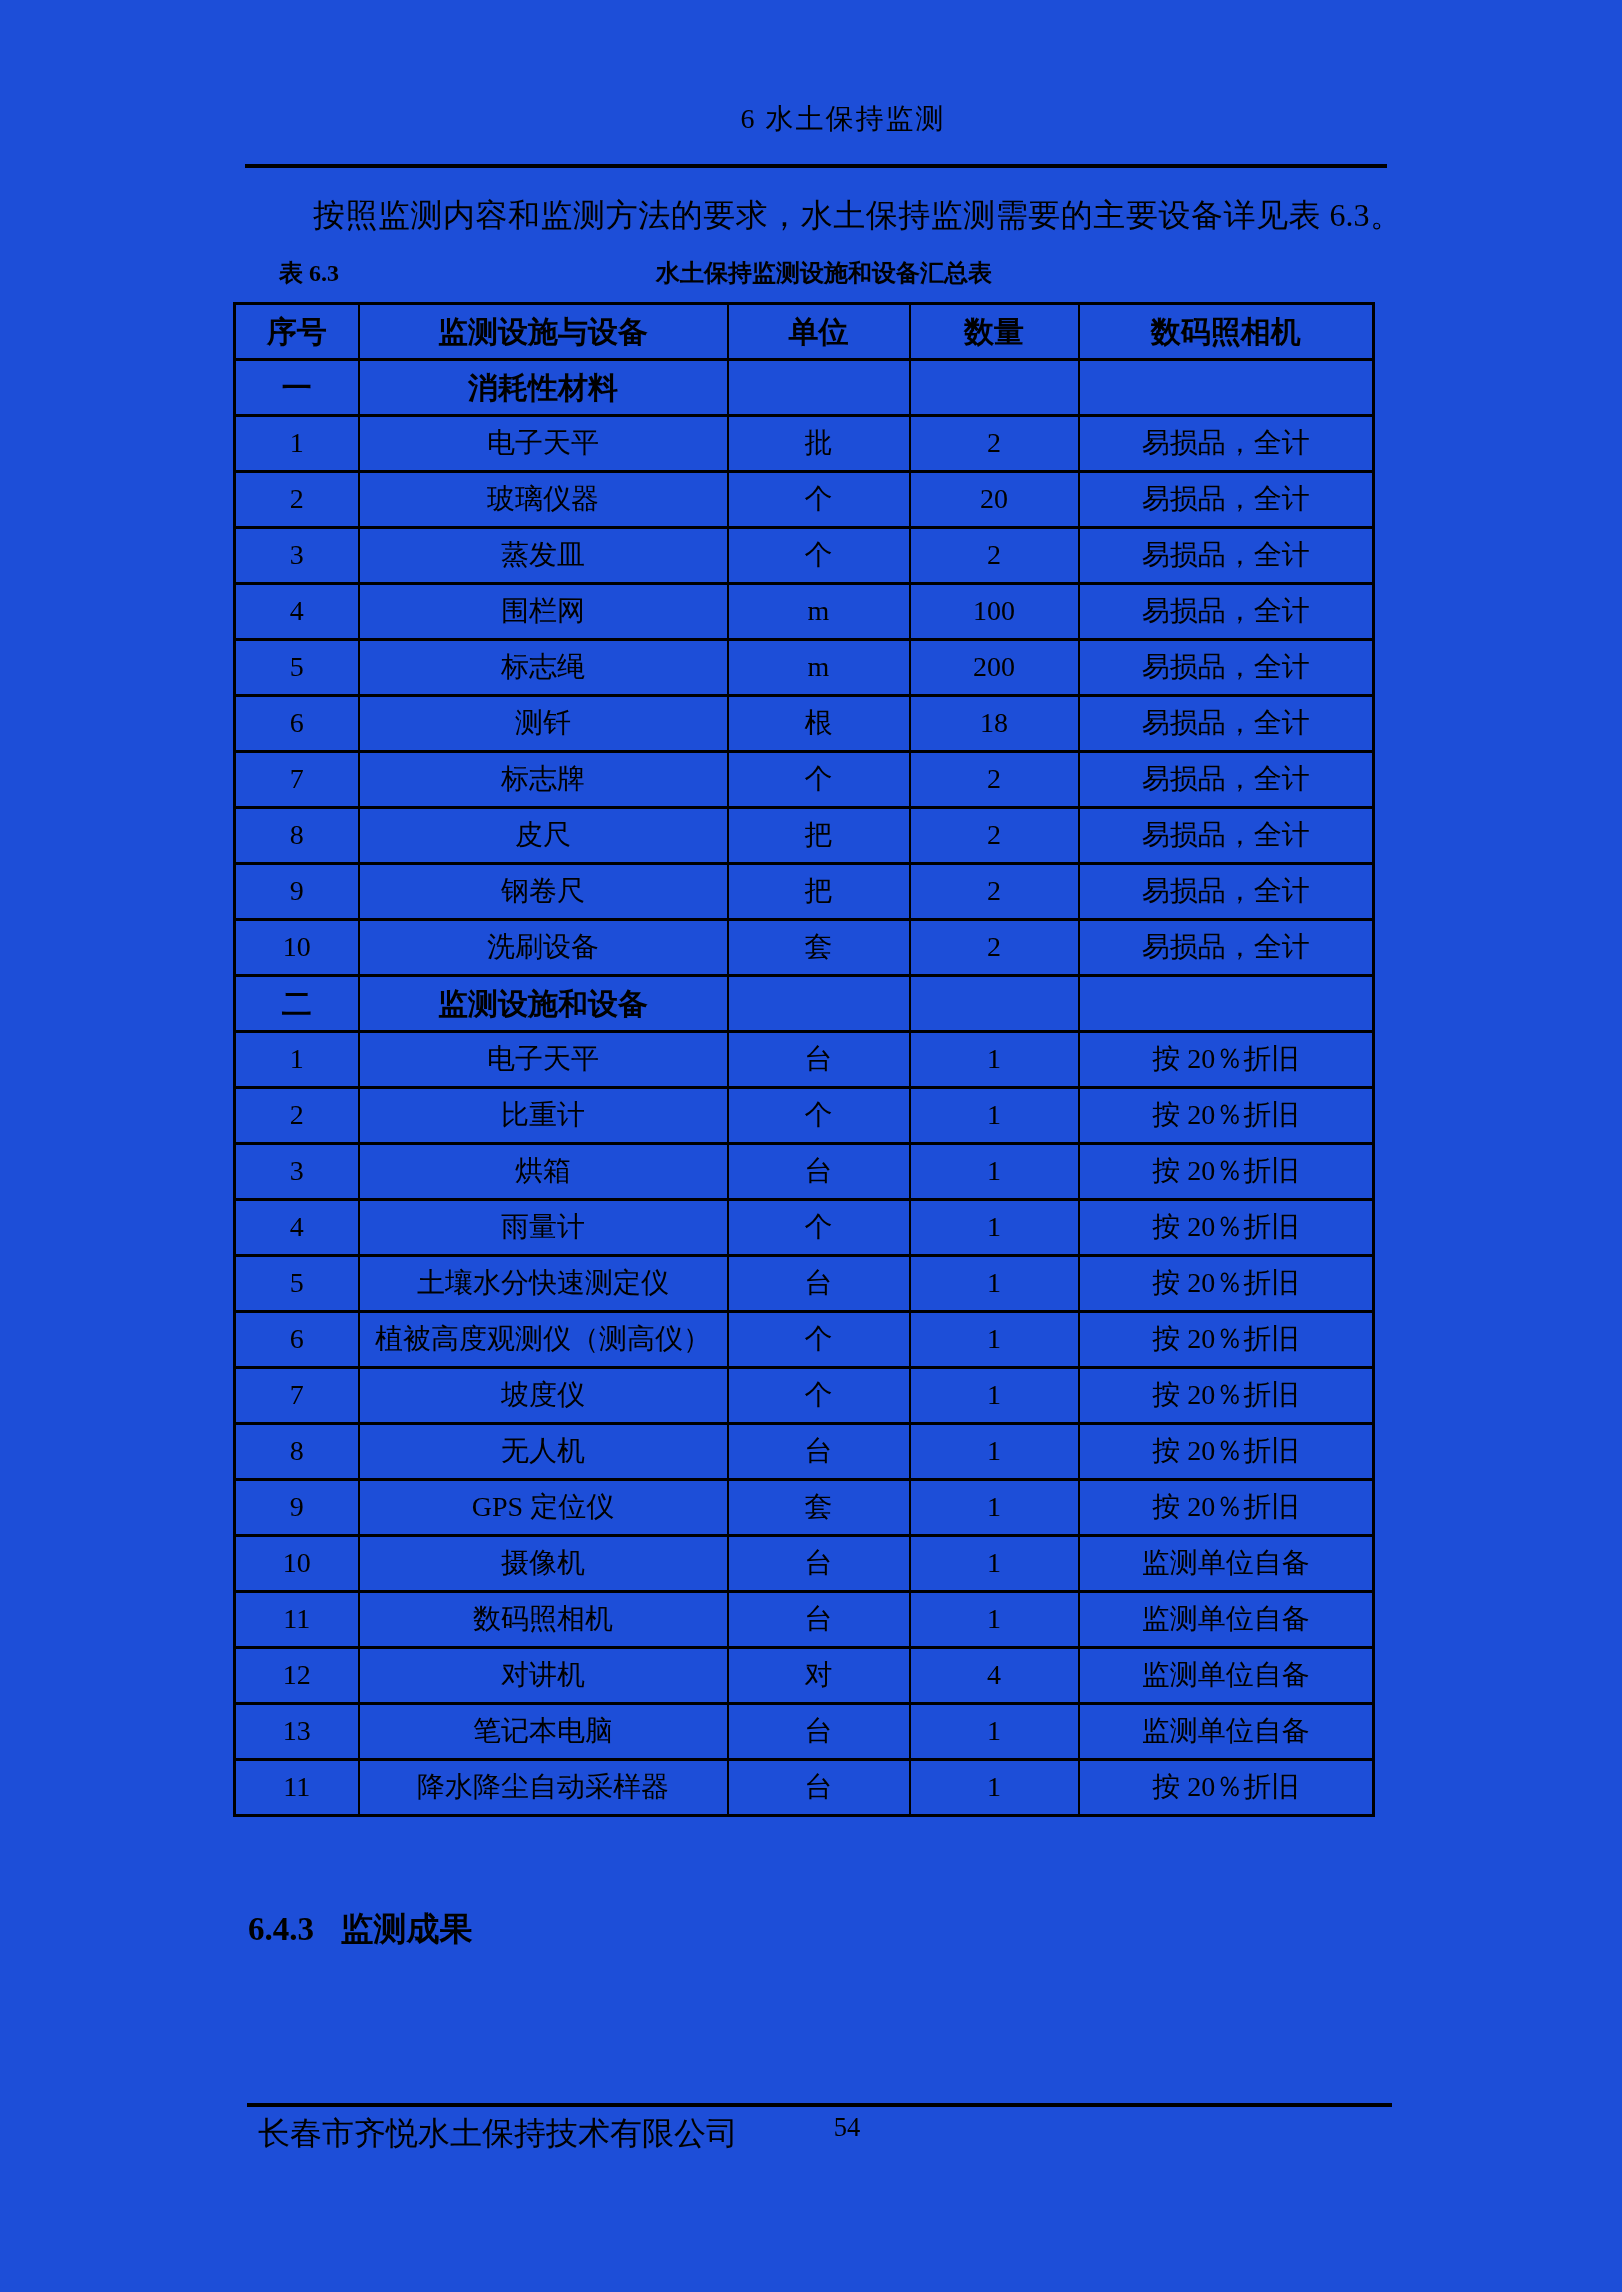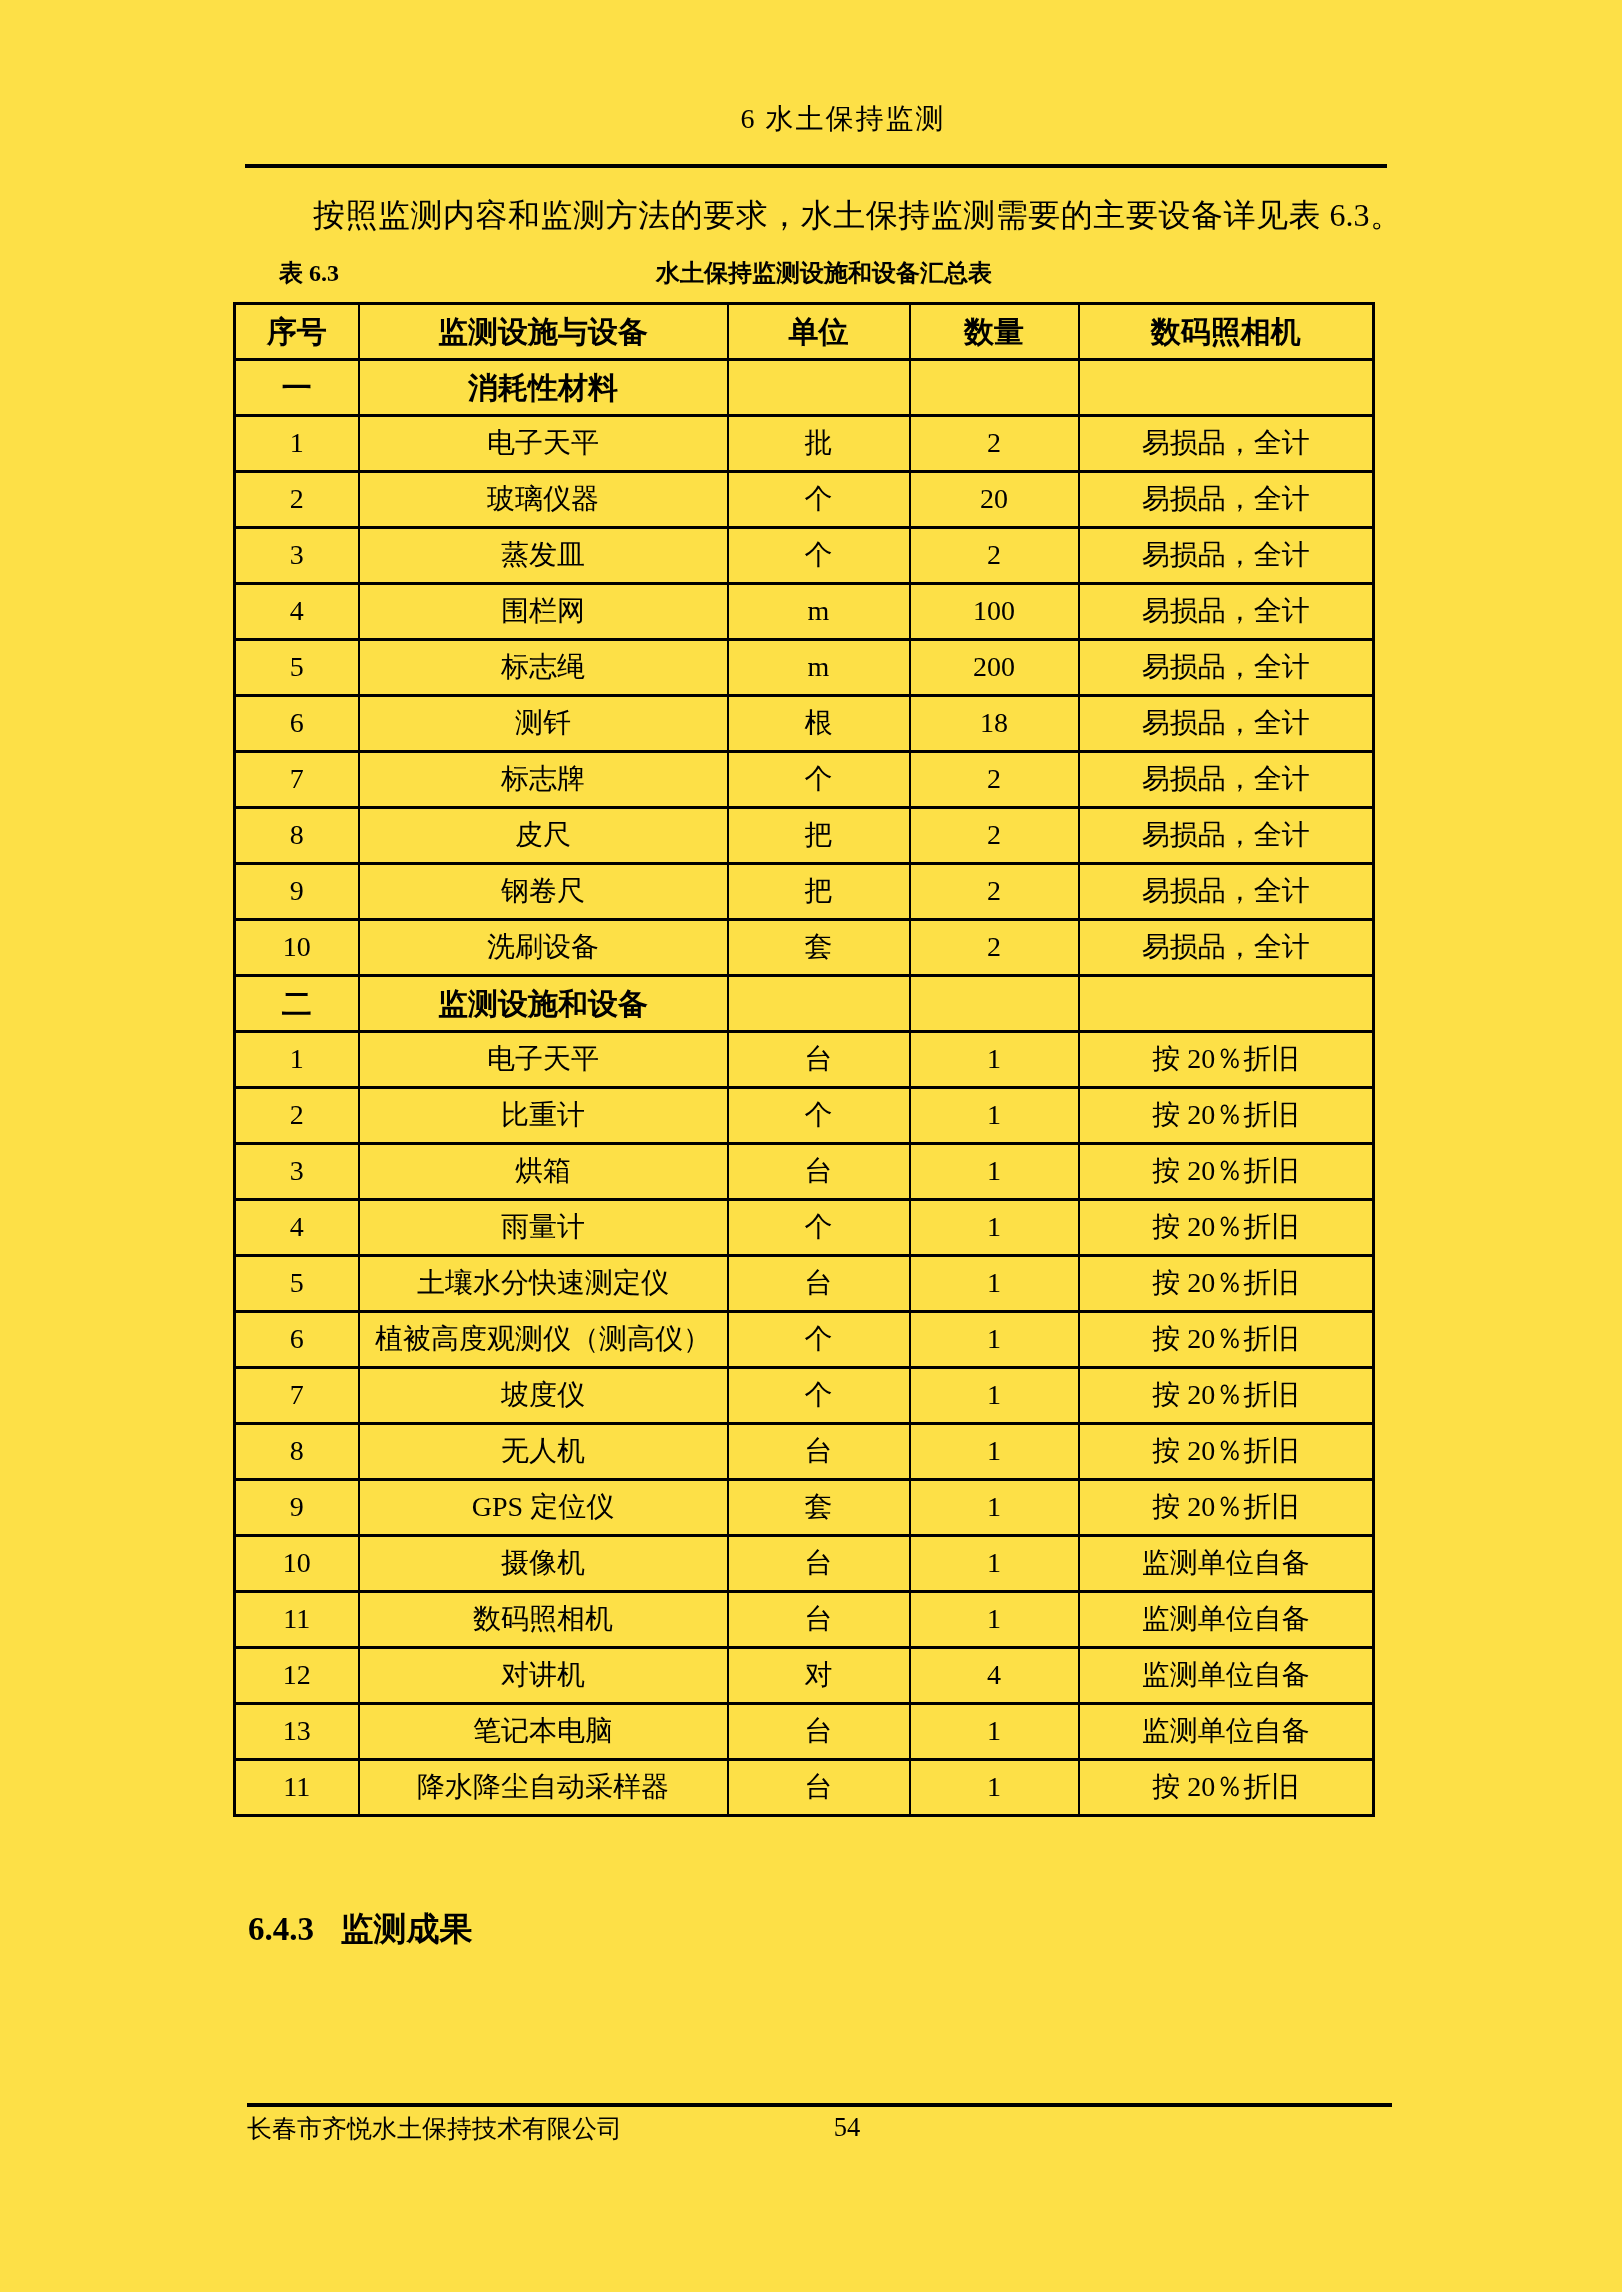--- a/index.html
+++ b/index.html
@@ -1,19 +1,19 @@
 <!DOCTYPE html>
 <html><head>
 <meta charset="utf-8">
 <style>
   html,body{margin:0;padding:0;background:#e8e8e8;}
   .page{
     position:relative;
     width:1622px;height:2293px;
-    background:#fde047;
+    background:#1d4ed8;
     font-family:"Liberation Serif","DejaVu Serif",serif;
     color:#000;
     overflow:hidden;
   }
   .doc-header{
     position:absolute;top:100px;left:0;width:100%;
     text-align:center;font-size:28px;letter-spacing:2px;
     transform:translateX(32px);
   }
   .rule{
@@ -60,22 +60,22 @@
   .body-para{
     position:absolute;top:1965px;left:248px;width:1154px;
     font-size:32px;line-height:65px;
   }
   .body-line{
     text-align:justify;text-align-last:justify;
   }
   .body-line.first{text-indent:65px;}
   .footer-rule{top:2103px;left:247px;width:1145px;}
   .footer-company{
-    position:absolute;top:2112px;left:247px;
-    font-size:25px;white-space:nowrap;
+    position:absolute;top:2112px;left:258px;
+    font-size:32px;white-space:nowrap;
   }
   .footer-page{
     position:absolute;top:2112px;left:847px;transform:translateX(-50%);
     font-size:26.5px;
     text-align:right;
   }
 </style>
 </head>
 <body>
 

